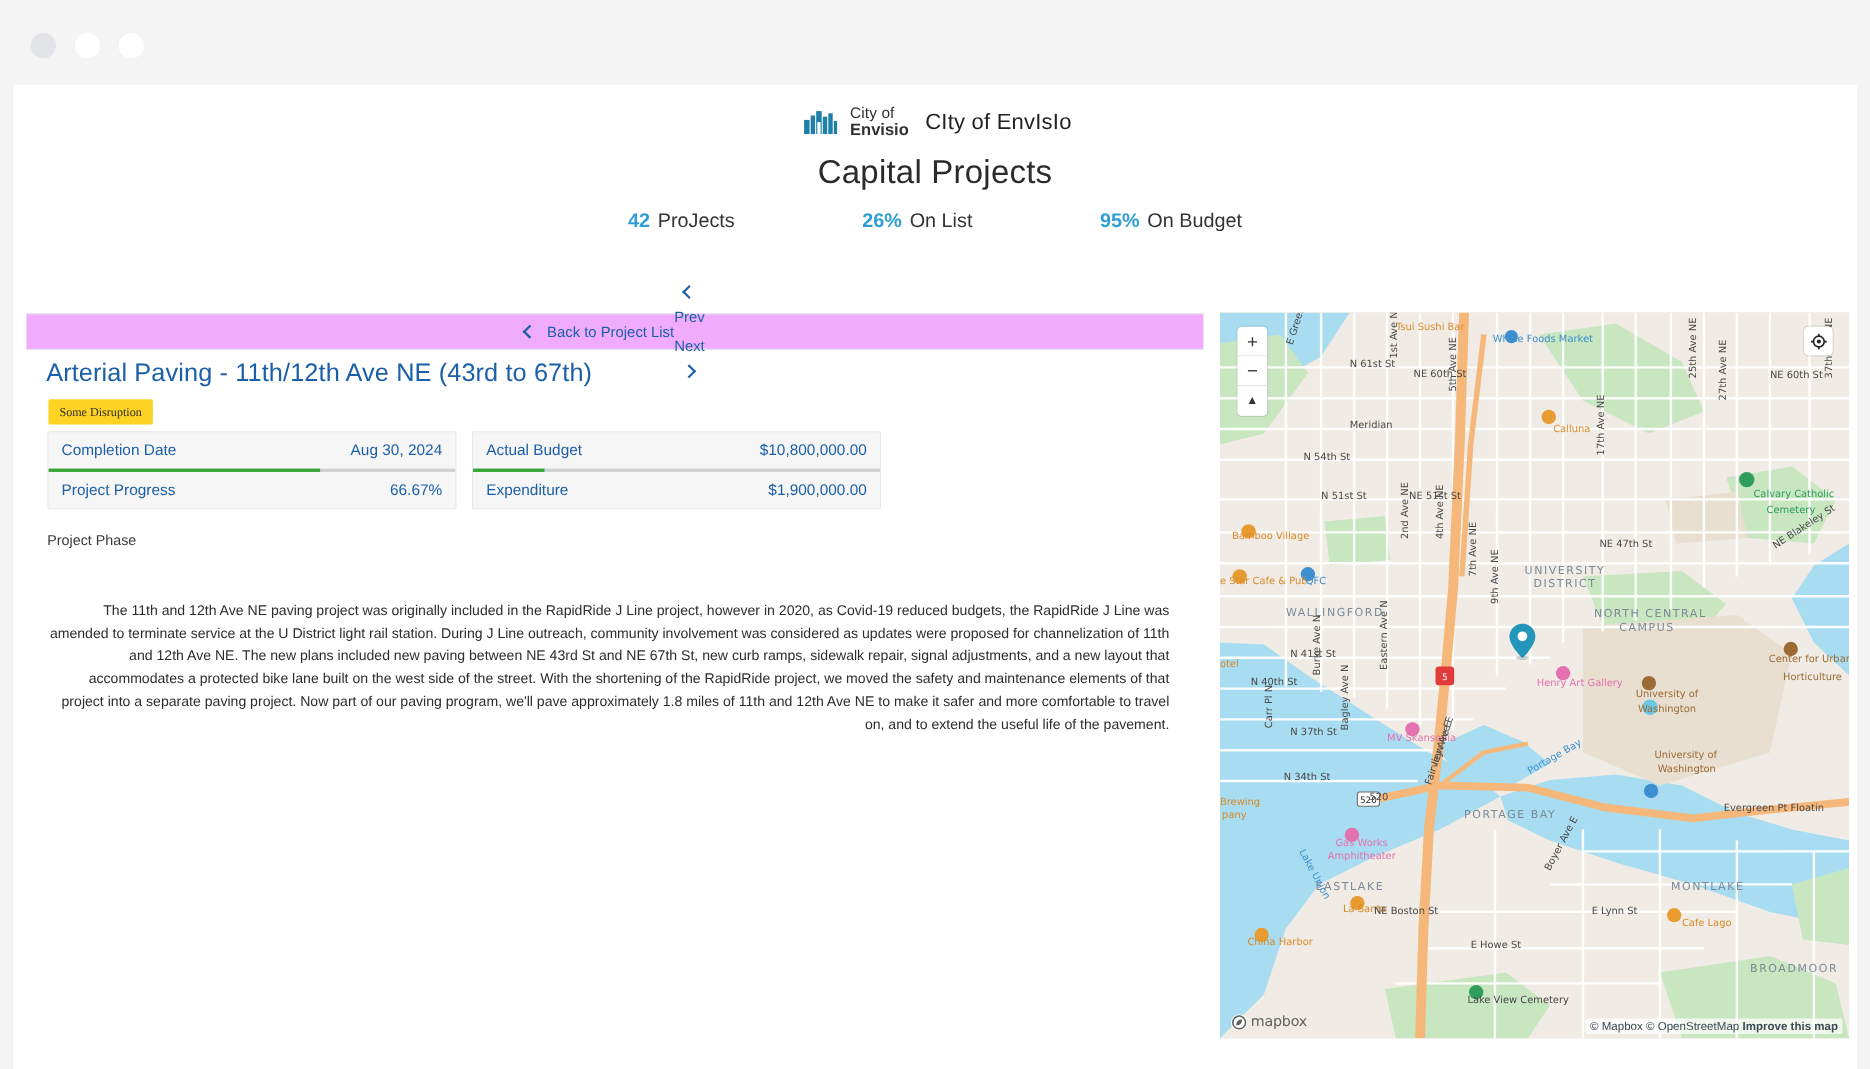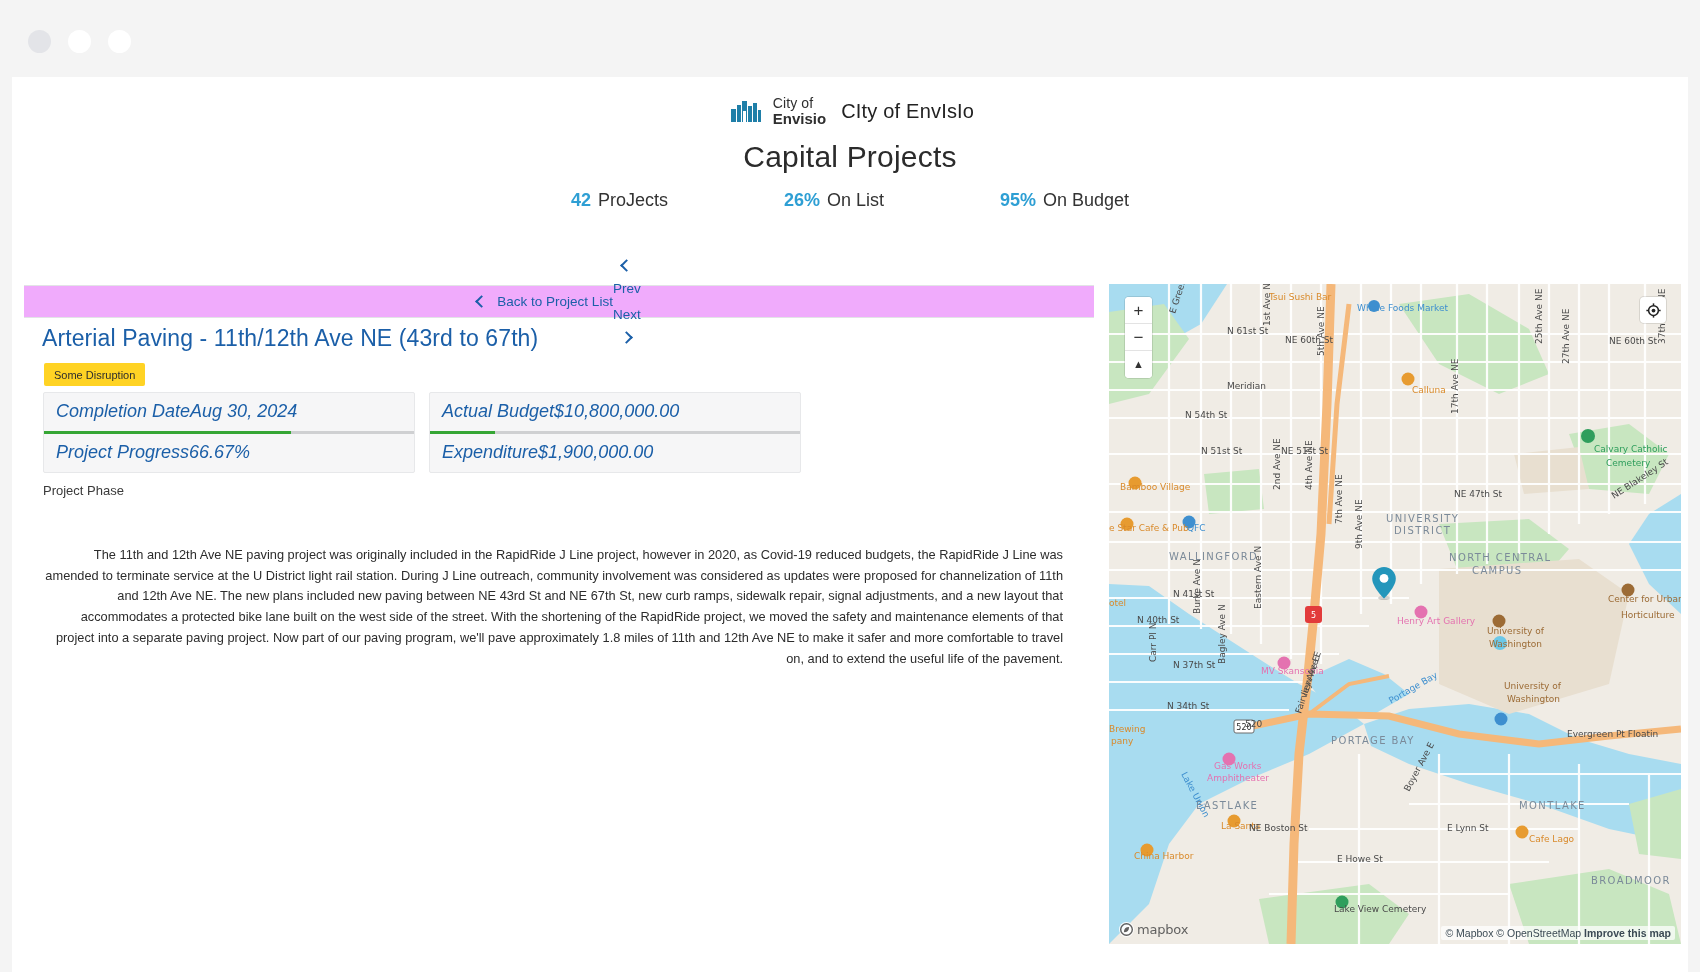--- a/index.html
+++ b/index.html
@@ -89,32 +89,32 @@
   .nav-right span[data-name$="-label"] { cursor: pointer; }
 
   
   .proj-title {
     position: absolute; left: 30px; top: 58px;
     font-size: 23px; color: #1b5fa8; font-weight: 400; letter-spacing: .1px;
   }
   .badge {
     position: absolute; left: 32px; top: 96px;
     background: #ffd324; color: #2d2d2d;
-    font-size: 11px; padding: 6px 10px 5px; border-radius: 2px;
+    font-size: 11px; padding: 6px 10px 5px; border-radius: 2px; font-family: Liberation Serif, serif;
   }
 
   
   .cards { position: absolute; left: 31px; top: 125px; display: flex; gap: 14px; }
   .card {
     width: 372px; background: #f6f6f7; border: 1px solid #e7e8ea;
     border-radius: 2px; overflow: hidden;
   }
   .card-row {
-    display: flex; align-items: center;
-    padding: 8px 12px 9px; font-size: 18px; font-style: italic;
+    display: flex; justify-content: space-between; align-items: center;
+    padding: 8px 12px 9px; font-size: 14px;
   }
   .card-key { color: #1b5fa8; }
   .card-val { color: #1b5fa8; }
   .bar-track { height: 3px; background: #cfd0d2; width: 100%; position: relative; }
   .bar-fill { height: 3px; background: #36a635; position: absolute; left: 0; top: 0; }
 
   
   .phase-label {
     position: absolute; left: 31px; top: 216px; font-size: 13px; color: #3a3a3a;
   }

